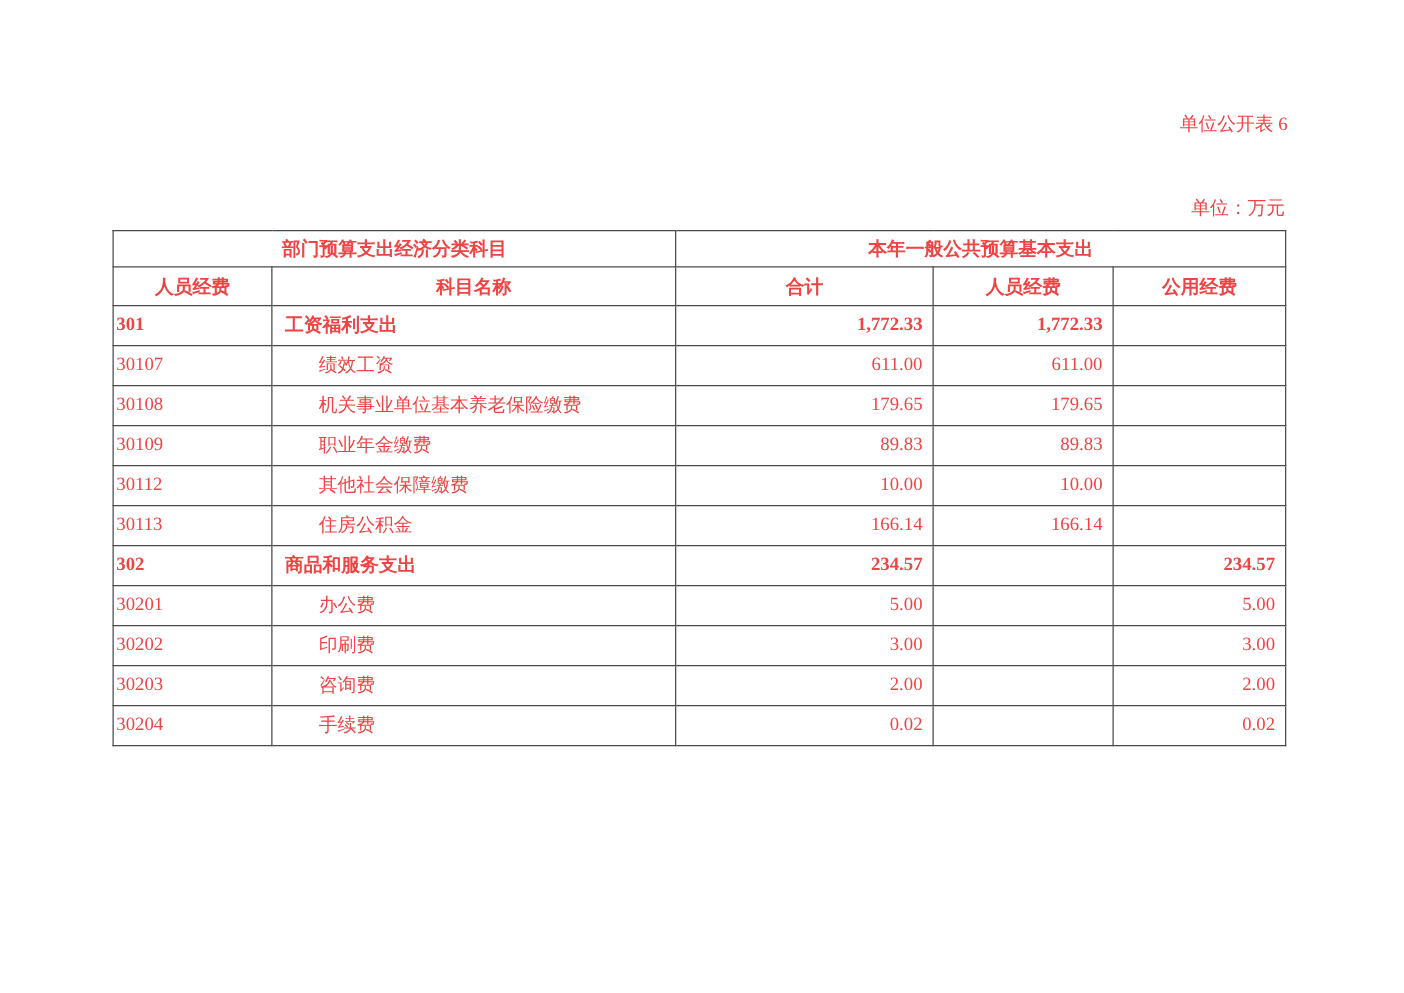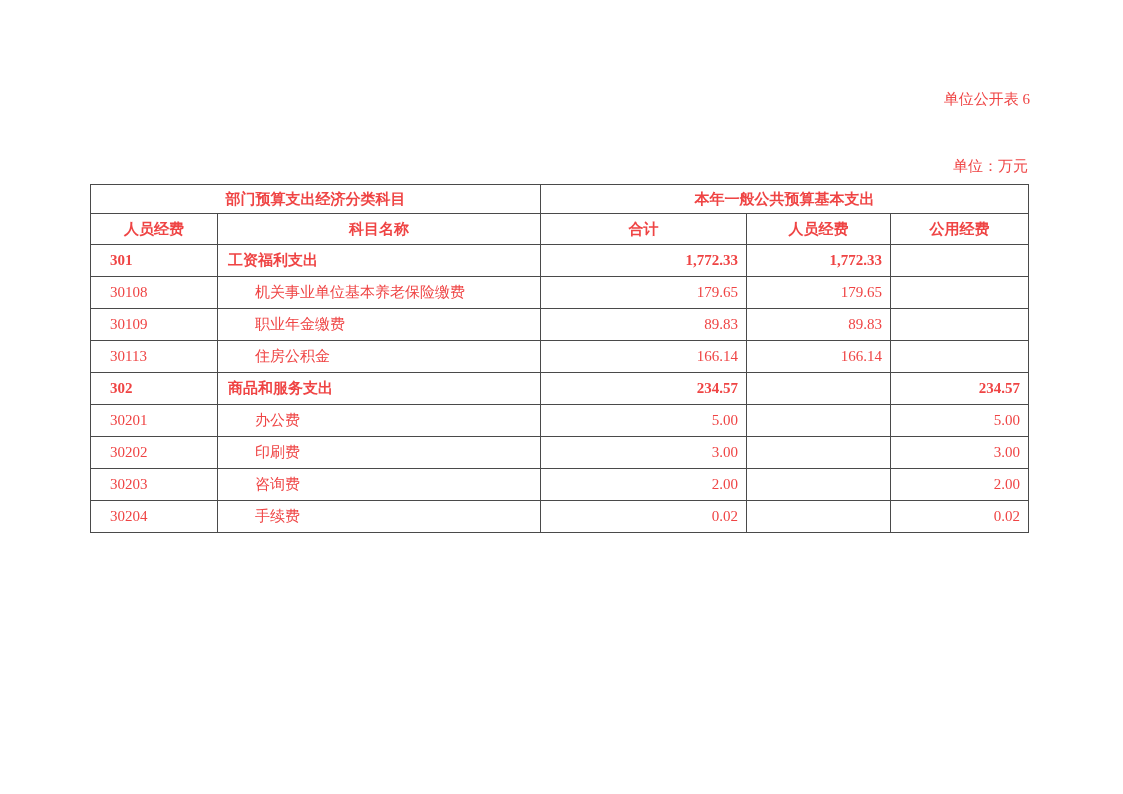--- a/index.html
+++ b/index.html
@@ -56,21 +56,21 @@
   table.budget th {
     font-family: "Liberation Sans", sans-serif;
     font-weight: bold;
     text-align: center;
   }
   tr.hdr1 { height: 29px; }
   tr.hdr2 { height: 31px; }
   tr.data-row { height: 32px; }
   td.code {
     text-align: left;
-    padding-left: 19px;
+    padding-left: 2px;
     font-family: "Liberation Serif", serif;
   }
   td.name {
     text-align: left;
     padding-left: 10px;
     font-family: "Liberation Serif", serif;
   }
   tr.child td.name { padding-left: 37px; }
   td.num {
     text-align: right;
@@ -121,34 +121,48 @@
       </tr>
 
       <tr class="data-row category">
         <td class="code">301</td>
         <td class="name">工资福利支出</td>
         <td class="num">1,772.33</td>
         <td class="num">1,772.33</td>
         <td class="num"></td>
       </tr>
       <tr class="data-row child">
+        <td class="code">30107</td>
+        <td class="name">绩效工资</td>
+        <td class="num">611.00</td>
+        <td class="num">611.00</td>
+        <td class="num"></td>
+      </tr>
+      <tr class="data-row child">
         <td class="code">30108</td>
         <td class="name">机关事业单位基本养老保险缴费</td>
         <td class="num">179.65</td>
         <td class="num">179.65</td>
         <td class="num"></td>
       </tr>
       <tr class="data-row child">
         <td class="code">30109</td>
         <td class="name">职业年金缴费</td>
         <td class="num">89.83</td>
         <td class="num">89.83</td>
         <td class="num"></td>
       </tr>
       <tr class="data-row child">
+        <td class="code">30112</td>
+        <td class="name">其他社会保障缴费</td>
+        <td class="num">10.00</td>
+        <td class="num">10.00</td>
+        <td class="num"></td>
+      </tr>
+      <tr class="data-row child">
         <td class="code">30113</td>
         <td class="name">住房公积金</td>
         <td class="num">166.14</td>
         <td class="num">166.14</td>
         <td class="num"></td>
       </tr>
       <tr class="data-row category">
         <td class="code">302</td>
         <td class="name">商品和服务支出</td>
         <td class="num">234.57</td>

